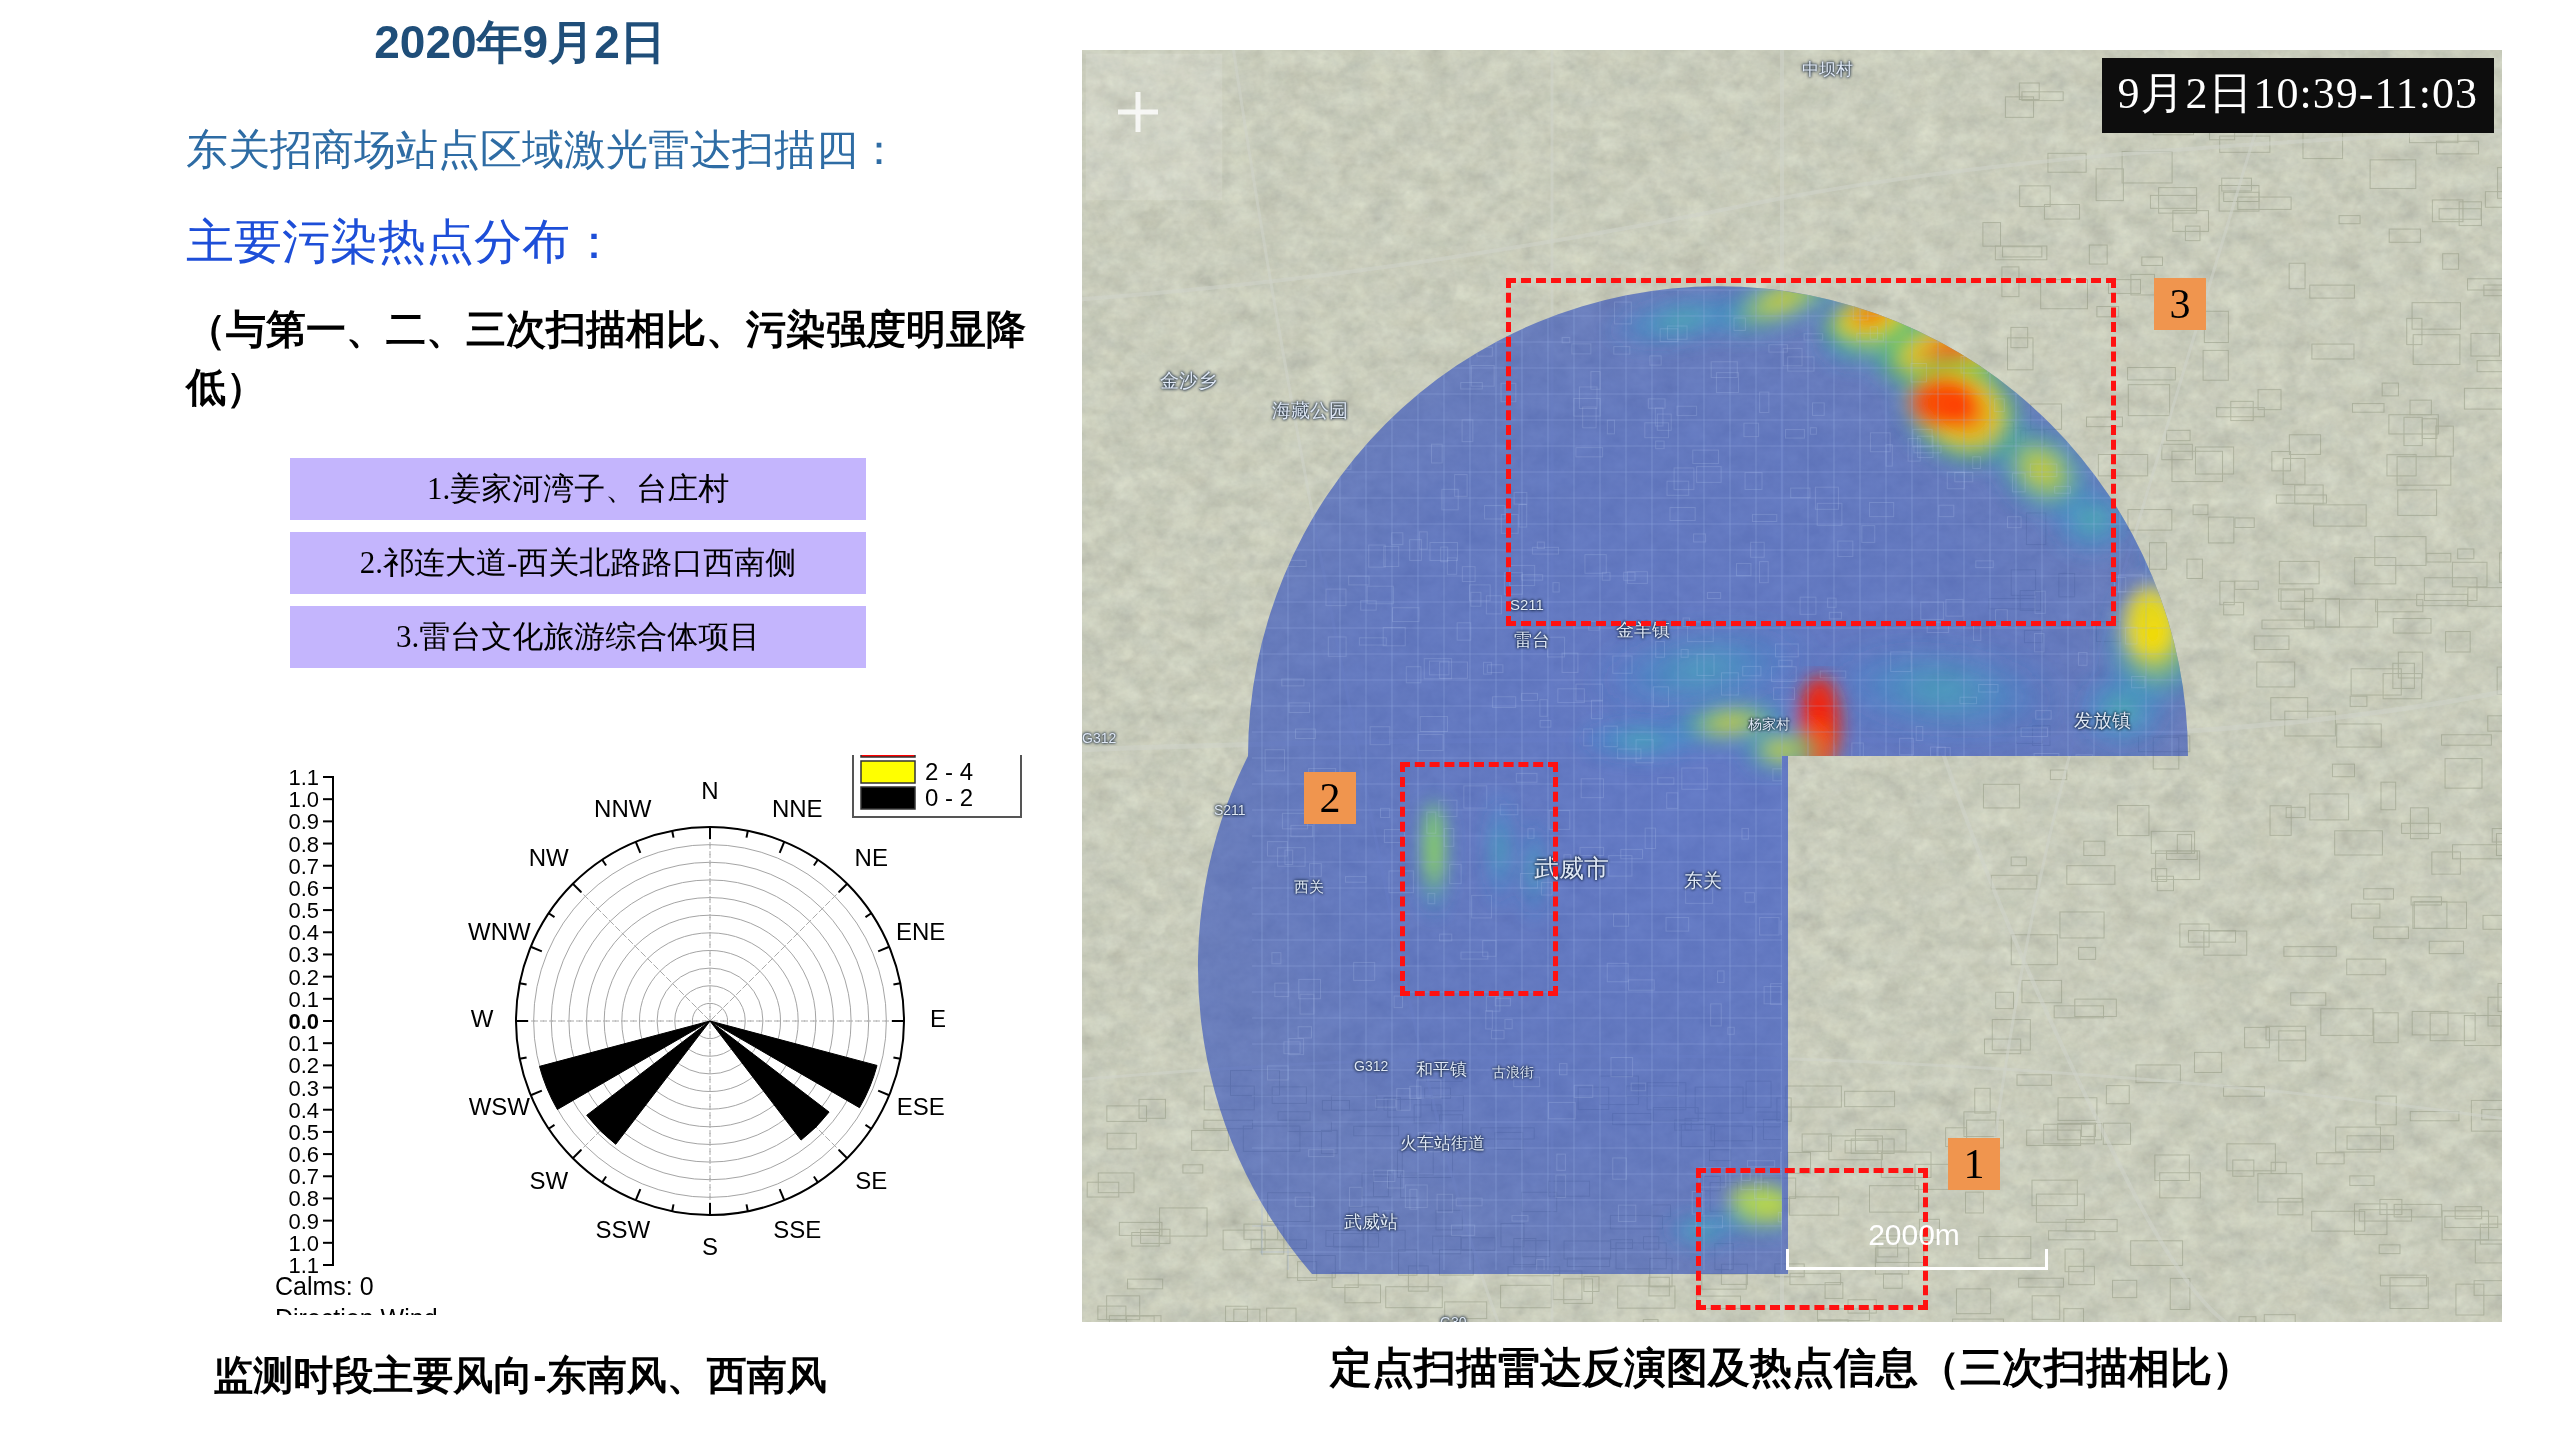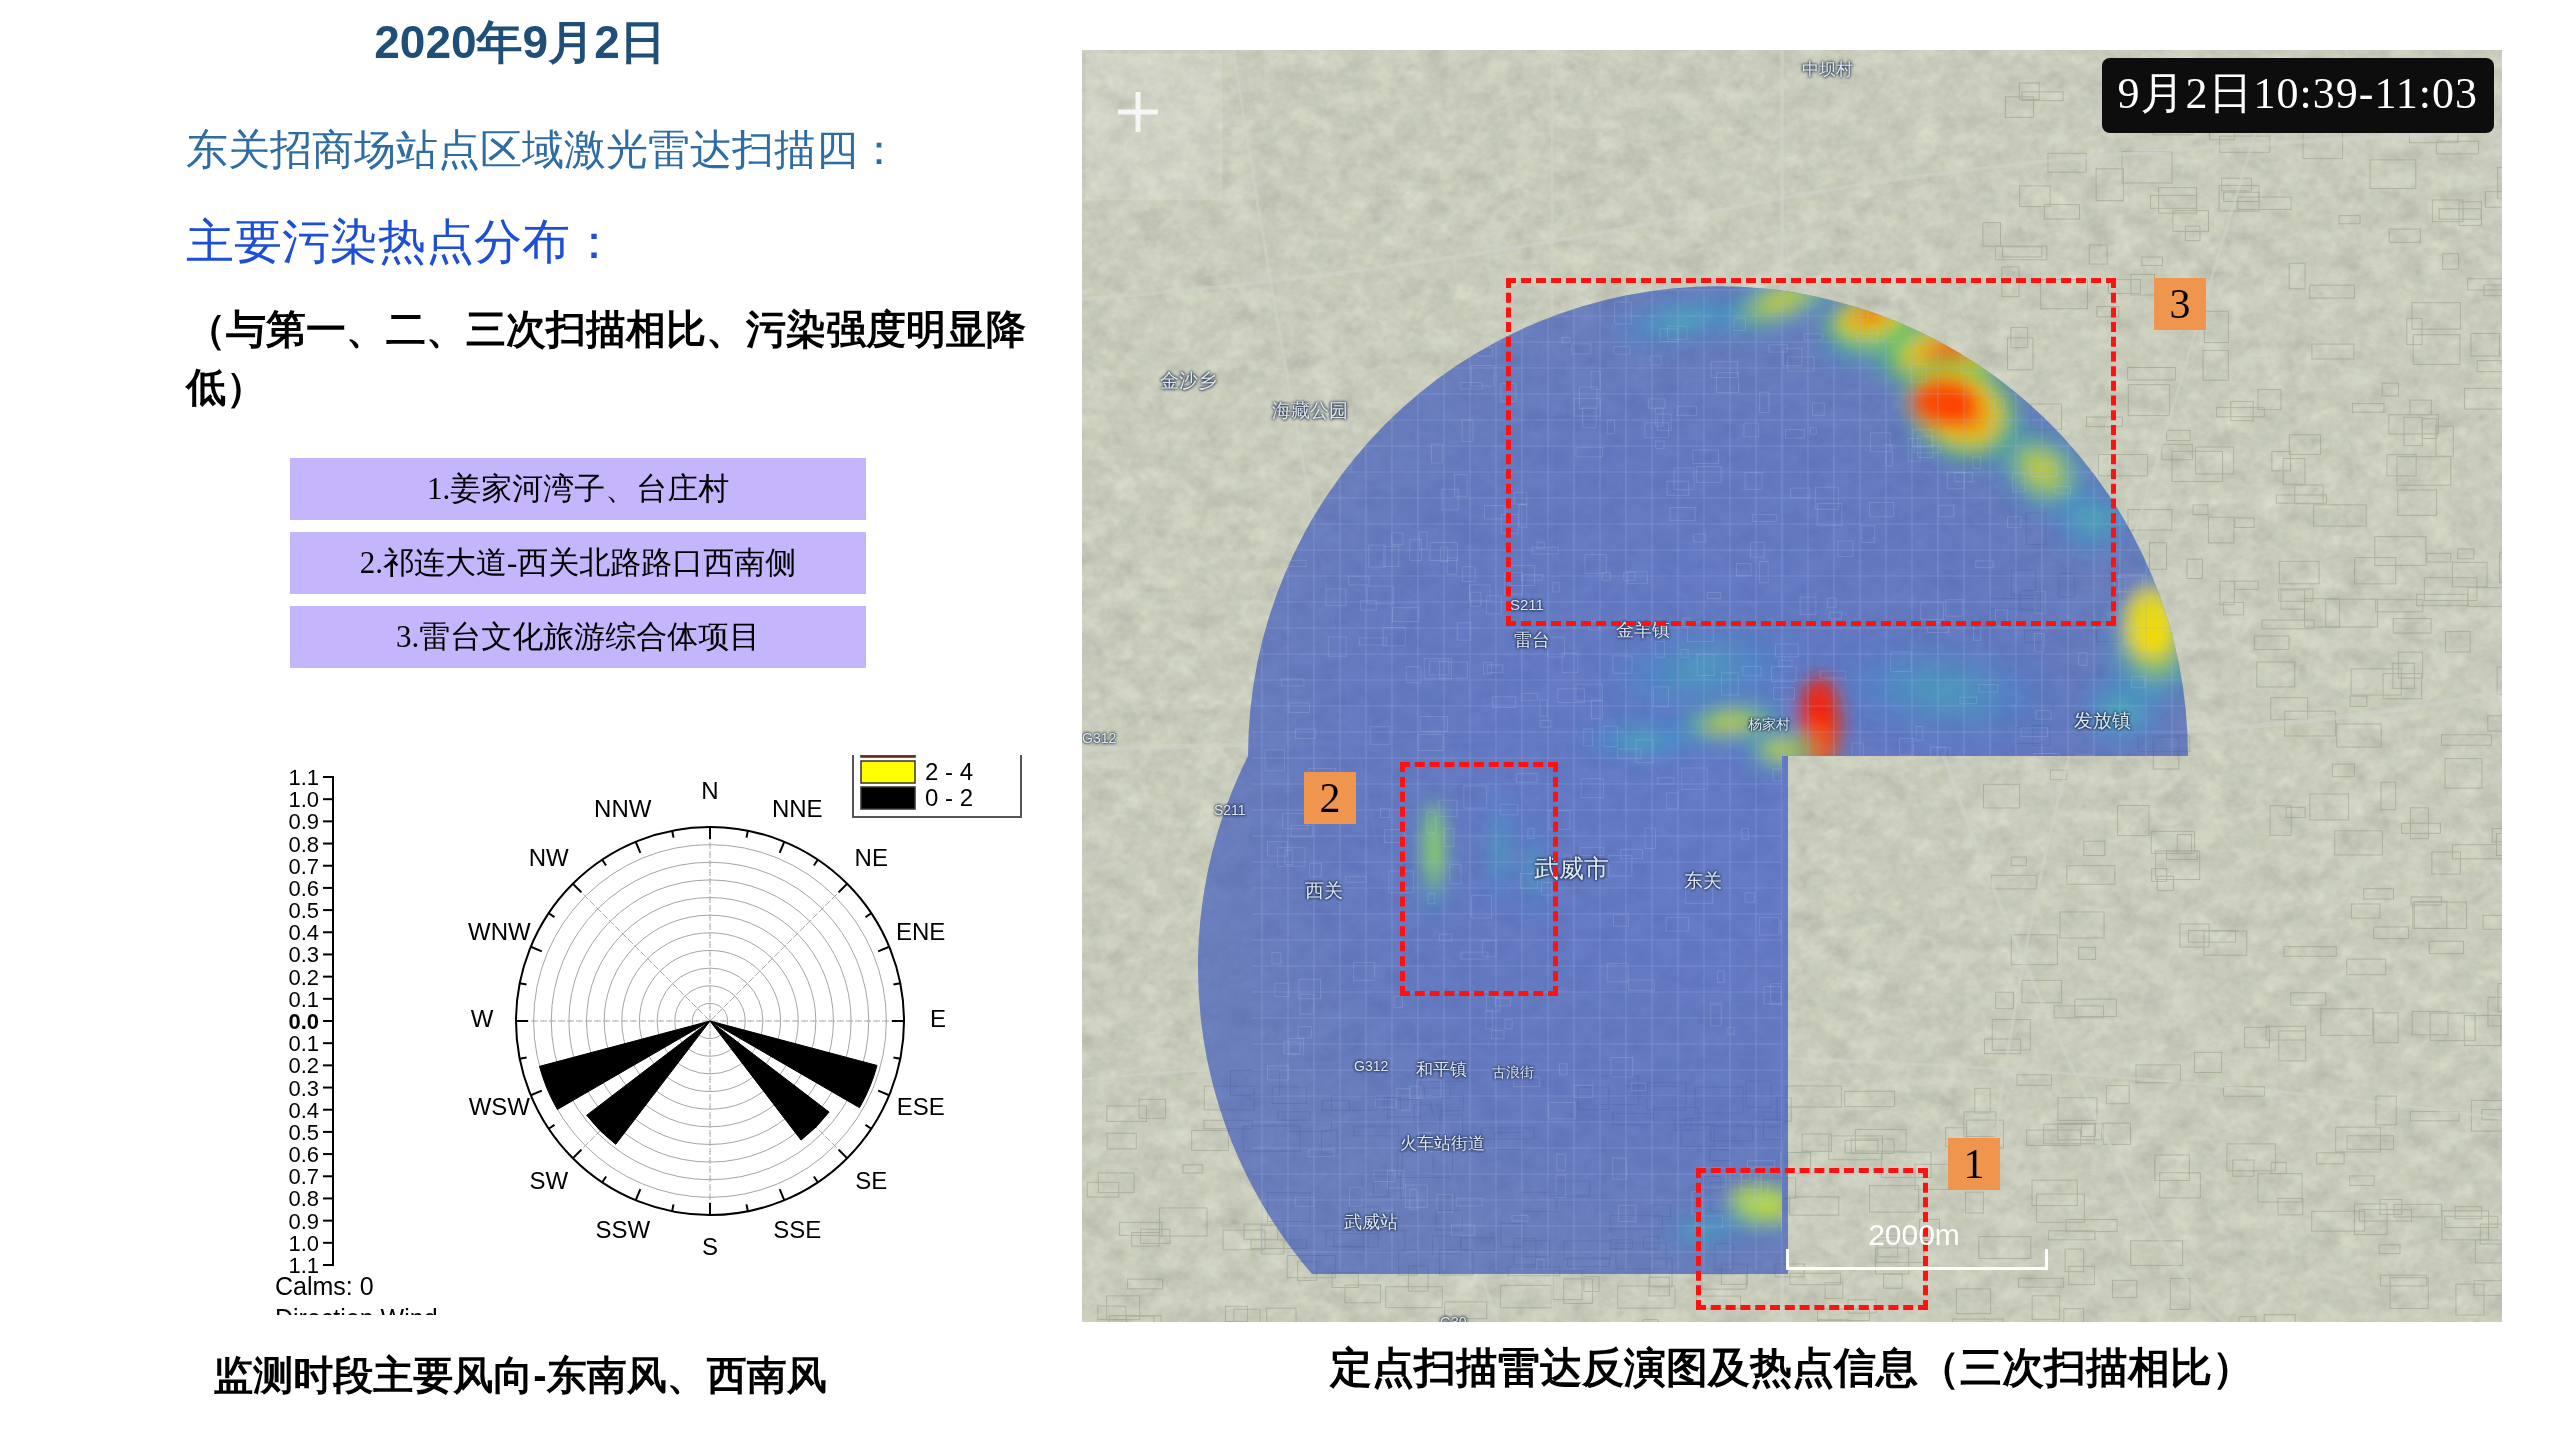--- a/index.html
+++ b/index.html
@@ -70,21 +70,20 @@
   .map-svg{position:absolute;left:0;top:0;}
 
   .timestamp{
     position:absolute;right:8px;top:8px;
     background:#0d0d0d;color:#ffffff;
     font-family:"Liberation Serif","DejaVu Serif",serif;
     font-size:44px;
     padding:6px 16px 10px 16px;
     letter-spacing:1px;
     white-space:nowrap;
-    border-radius:8px;
   }
 
   .marker{
     position:absolute;
     background:#F0954E;
     width:52px;height:52px;
     display:flex;align-items:center;justify-content:center;
     font-family:"Liberation Serif","DejaVu Serif",serif;
     font-size:42px;color:#000;line-height:1;
   }
@@ -1356,21 +1355,21 @@
         <div class="maplabel" style="left: 190px; top: 348px; font-size: 19px;">海藏公园</div>
         <div class="maplabel" style="left: 428px; top: 546px; font-size: 15px;">S211</div>
         <div class="maplabel" style="left: 432px; top: 578px; font-size: 18px;">雷台</div>
         <div class="maplabel" style="left: 534px; top: 568px; font-size: 18px;">金羊镇</div>
         <div class="maplabel" style="left: 992px; top: 658px; font-size: 19px;">发放镇</div>
         <div class="maplabel" style="left: 666px; top: 666px; font-size: 14px;">杨家村</div>
         <div class="maplabel" style="left: 0px; top: 680px; font-size: 14px;">G312</div>
         <div class="maplabel" style="left: 132px; top: 752px; font-size: 14px;">S211</div>
         <div class="maplabel" style="left: 452px; top: 802px; font-size: 25px;">武威市</div>
         <div class="maplabel" style="left: 602px; top: 818px; font-size: 19px;">东关</div>
-        <div class="maplabel" style="left: 223px; top: 828px; font-size: 19px;">西关</div>
+        <div class="maplabel" style="left: 212px; top: 828px; font-size: 15px;">西关</div>
         <div class="maplabel" style="left: 272px; top: 1008px; font-size: 14px;">G312</div>
         <div class="maplabel" style="left: 334px; top: 1008px; font-size: 17px;">和平镇</div>
         <div class="maplabel" style="left: 410px; top: 1014px; font-size: 14px;">古浪街</div>
         <div class="maplabel" style="left: 318px; top: 1082px; font-size: 17px;">火车站街道</div>
         <div class="maplabel" style="left: 262px; top: 1160px; font-size: 18px;">武威站</div>
         <div class="maplabel" style="left: 358px; top: 1264px; font-size: 14px;">G30</div>
       </div>
 
     <div class="redbox rb3"></div>
     <div class="redbox rb2"></div>

